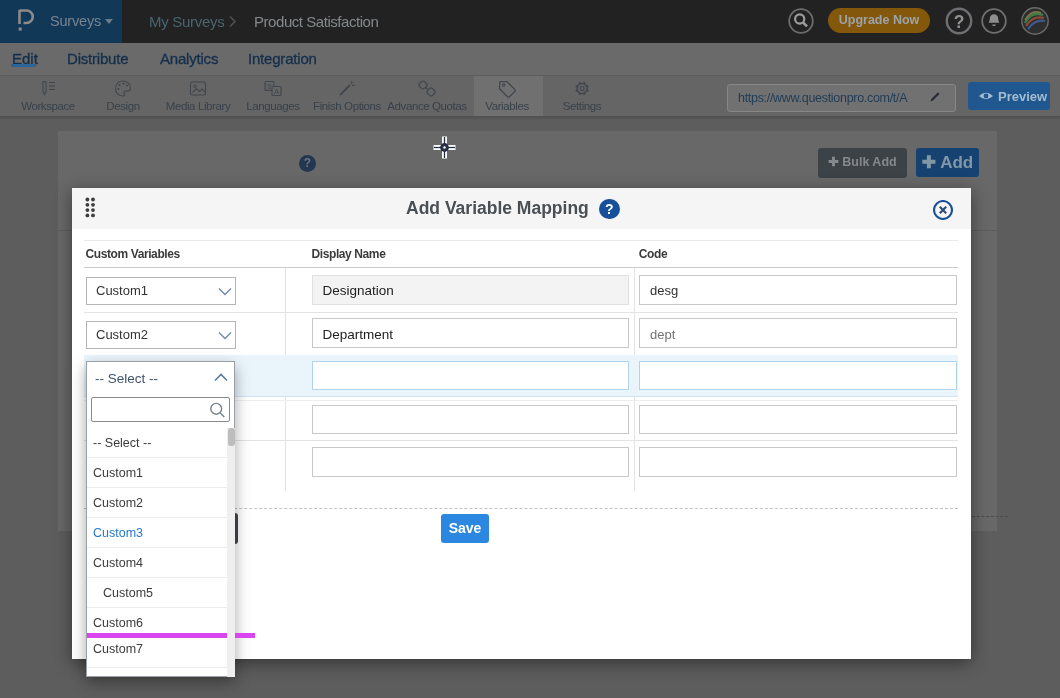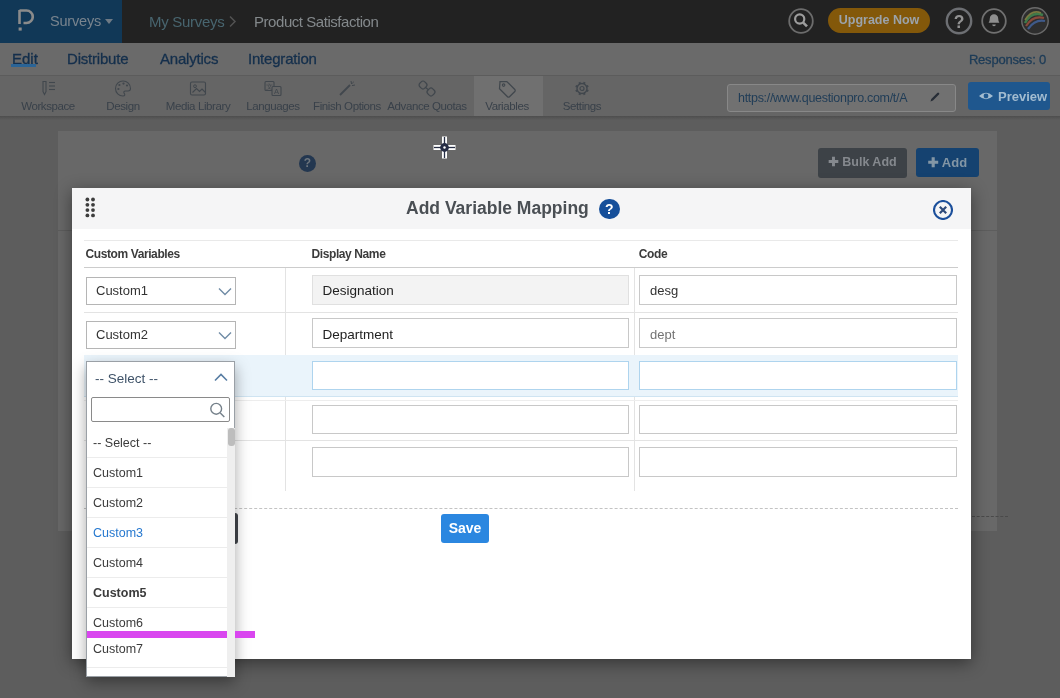--- a/index.html
+++ b/index.html
@@ -52,21 +52,20 @@
     <path d="M7 22 Q14 12 24 14" fill="none" stroke="#3f5a8a" stroke-width="2.2"></path>
     <path d="M4 13 Q11 2 20 6" fill="none" stroke="#7a7a40" stroke-width="1.6"></path>
   </svg>
 
   <div class="abs" style="left:0;top:43px;width:1060px;height:32px;background:#6a6a6a;"></div>
   <div class="abs" style="left:12px;top:50px;font-size:15px;color:#142f4c;-webkit-text-stroke:0.35px #142f4c;">Edit</div>
   <div class="abs" style="left:11px;top:64px;width:25px;height:2.5px;background:#2b6496;"></div>
   <div class="abs" style="left:67px;top:50px;font-size:15px;letter-spacing:-0.2px;color:#142f4c;-webkit-text-stroke:0.3px #142f4c;">Distribute</div>
   <div class="abs" style="left:160px;top:50px;font-size:15px;letter-spacing:-0.2px;color:#142f4c;-webkit-text-stroke:0.3px #142f4c;">Analytics</div>
   <div class="abs" style="left:248px;top:50px;font-size:15px;letter-spacing:-0.2px;color:#142f4c;-webkit-text-stroke:0.3px #142f4c;">Integration</div>
-  <div class="abs" style="left:0;top:52px;width:1046px;text-align:right;font-size:13px;letter-spacing:-0.2px;color:#1c3b57;-webkit-text-stroke:0.3px #1c3b57;">Responses: 0</div>
 
   <div class="abs" style="left:0;top:75px;width:1060px;height:41px;background:#656565;border-top:1px solid #5c5c5c;"></div>
   <div class="abs" style="left:474px;top:76px;width:69px;height:40px;background:#707070;"></div>
   <div id="toolitems">
       <div class="abs" style="left:-7px;top:79px;width:110px;text-align:center;">
         <svg width="20" height="19" viewBox="0 0 20 19" style="display:block;margin:0 auto;">
           <path d="M5 2.5 v10 l1.5 3 l1.5 -3 v-10 z" fill="none" stroke="#41474d" stroke-width="1.1"></path>
           <line x1="11" y1="3.5" x2="17" y2="3.5" stroke="#41474d" stroke-width="1.1"></line>
           <line x1="11" y1="7" x2="17" y2="7" stroke="#41474d" stroke-width="1.1"></line>
           <line x1="11" y1="10.5" x2="17" y2="10.5" stroke="#41474d" stroke-width="1.1"></line>
@@ -153,21 +152,21 @@
     <circle cx="8" cy="7" r="2.4" fill="#1f578e"></circle>
   </svg>
   <div class="abs" style="left:998px;top:89px;font-size:13px;font-weight:bold;color:#a3bcd0;">Preview</div>
   <div class="abs" style="left:0;top:116px;width:1060px;height:4px;background:linear-gradient(#4e4e4e,rgba(90,90,90,0));"></div>
 
   <div class="abs" style="left:58px;top:131px;width:939px;height:400px;background:#686868;"></div>
   <div class="abs" style="left:58px;top:230px;width:939px;height:1px;background:#5d5d5d;"></div>
   <div class="abs" style="left:299px;top:155px;width:17px;height:17px;border-radius:50%;background:#233750;color:#6d757d;font-size:12px;font-weight:bold;text-align:center;line-height:17px;">?</div>
 
   <div class="abs" style="left:818px;top:148px;width:89px;height:30px;background:#3d4247;border-radius:3px;color:#85898e;font-size:12.5px;font-weight:bold;text-align:center;line-height:29px;">✚ Bulk Add</div>
-  <div class="abs" style="left:916px;top:148px;width:63px;height:29px;background:#154270;border-radius:3px;color:#8396a5;font-size:13px;font-weight:bold;text-align:center;line-height:29px;">✚ Add</div>
+  <div class="abs" style="left:916px;top:148px;width:63px;height:29px;background:#154270;border-radius:3px;color:#8396a5;font-size:17px;font-weight:bold;text-align:center;line-height:29px;">✚ Add</div>
   <div class="abs" style="left:972px;top:516px;width:36px;height:0;border-top:1px dashed #4a4a4a;"></div>
 
   <svg class="abs" style="left:433px;top:136px;" width="23" height="23" viewBox="0 0 23 23">
     <line x1="11.5" y1="0.5" x2="11.5" y2="22.5" stroke="#ffffff" stroke-width="5"></line>
     <line x1="0.5" y1="11.5" x2="22.5" y2="11.5" stroke="#ffffff" stroke-width="5"></line>
     <line x1="11.5" y1="1" x2="11.5" y2="22" stroke="#272e45" stroke-width="1.3"></line>
     <line x1="1" y1="11.5" x2="22" y2="11.5" stroke="#272e45" stroke-width="1.3"></line>
     <circle cx="11.5" cy="11.5" r="4.4" fill="#272e45"></circle>
     <circle cx="11.5" cy="11.5" r="1.2" fill="#ffffff"></circle>
   </svg>
@@ -266,23 +265,23 @@
         <div class="abs" style="left:0;top:126px;width:140px;height:30px;border-bottom:1px solid #ececec;">
           <div class="abs" style="left:6px;top:8.5px;font-size:12.5px;color:#3b3b3b;">Custom2</div>
         </div>
         <div class="abs" style="left:0;top:156px;width:140px;height:30px;border-bottom:1px solid #ececec;">
           <div class="abs" style="left:6px;top:8.5px;font-size:12.5px;color:#2678cf;">Custom3</div>
         </div>
         <div class="abs" style="left:0;top:186px;width:140px;height:30px;border-bottom:1px solid #ececec;">
           <div class="abs" style="left:6px;top:8.5px;font-size:12.5px;color:#3b3b3b;">Custom4</div>
         </div>
         <div class="abs" style="left:0;top:216px;width:140px;height:30px;border-bottom:1px solid #ececec;">
-          <div class="abs" style="left:6px;top:8.5px;font-size:12.5px;color:#3b3b3b;font-weight:bold;">Custom5</div>
-        </div>
-        <div class="abs" style="left:0;top:246px;width:168px;height:30px;border-bottom:7px solid #d946ef;">
+          <div class="abs" style="left:16px;top:8.5px;font-size:12.5px;color:#3b3b3b;">Custom5</div>
+        </div>
+        <div class="abs" style="left:0;top:246px;width:168px;height:30px;border-bottom:5px solid #d946ef;">
           <div class="abs" style="left:6px;top:8.5px;font-size:12.5px;color:#3b3b3b;">Custom6</div>
         </div>
         <div class="abs" style="left:0;top:276px;width:140px;height:30px;border-bottom:1px solid #ececec;">
           <div class="abs" style="left:6px;top:4px;font-size:12.5px;color:#3b3b3b;">Custom7</div>
         </div>
       </div>
 
     <div class="abs" style="left:140px;top:66px;width:8px;height:249px;background:#efefef;"></div>
     <div class="abs" style="left:140.5px;top:66.5px;width:7px;height:18px;background:#bdbdbd;border-radius:3px;"></div>
   </div>

